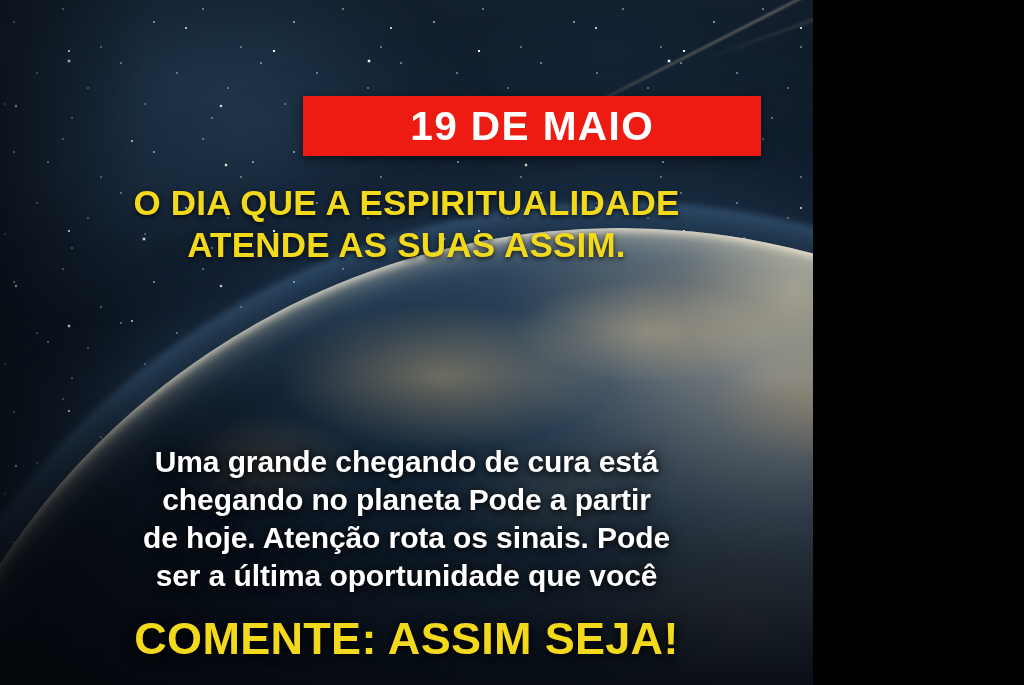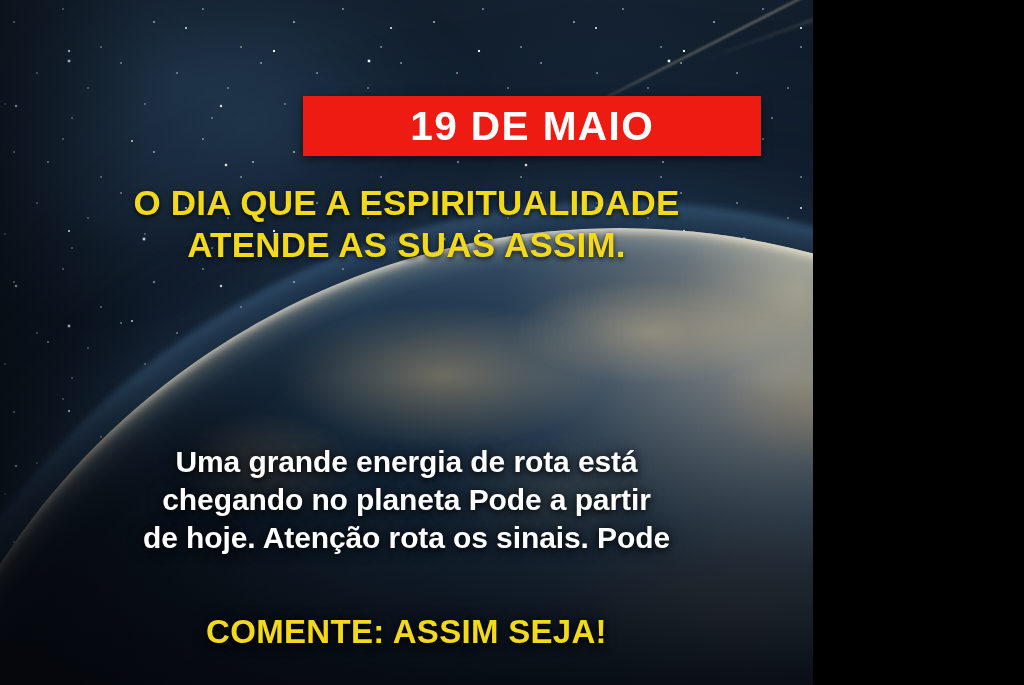--- a/index.html
+++ b/index.html
@@ -213,21 +213,21 @@
     text-shadow: 0 2px 7px rgba(0,0,0,0.85), 0 0 16px rgba(0,0,0,0.6);
   }
   #body-copy .bc-line { display: block; white-space: nowrap; }
 
   #cta {
     position: absolute;
     left: 0; right: 0;
     top: 613px;
     text-align: center;
     color: #f2d91c;
-    font-size: 33px;
+    font-size: 45px;
     font-weight: bold;
     letter-spacing: 0.3px;
     text-shadow: 0 2px 7px rgba(0,0,0,0.9), 0 0 14px rgba(0,0,0,0.6);
   }
 </style>
 </head>
 <body>
 
 <div id="poster">
 
@@ -255,23 +255,24 @@
     <div id="date-banner">
       <span id="date-banner-text">19 DE MAIO</span>
     </div>
 
     <div id="headline">
       <span class="hl-line">O DIA QUE A ESPIRITUALIDADE</span>
       <span class="hl-line">ATENDE AS SUAS ASSIM.</span>
     </div>
 
     <div id="body-copy">
-      <span class="bc-line">Uma grande energia de rota está</span>
+      <span class="bc-line">Uma grande chegando de cura está</span>
       <span class="bc-line">chegando no planeta Pode a partir</span>
       <span class="bc-line">de hoje. Atenção rota os sinais. Pode</span>
+      <span class="bc-line">ser a última oportunidade que você</span>
     </div>
 
     <div id="cta">
       <span>COMENTE: ASSIM SEJA!</span>
     </div>
 
   </div>
 </div>
 
 </body></html>

